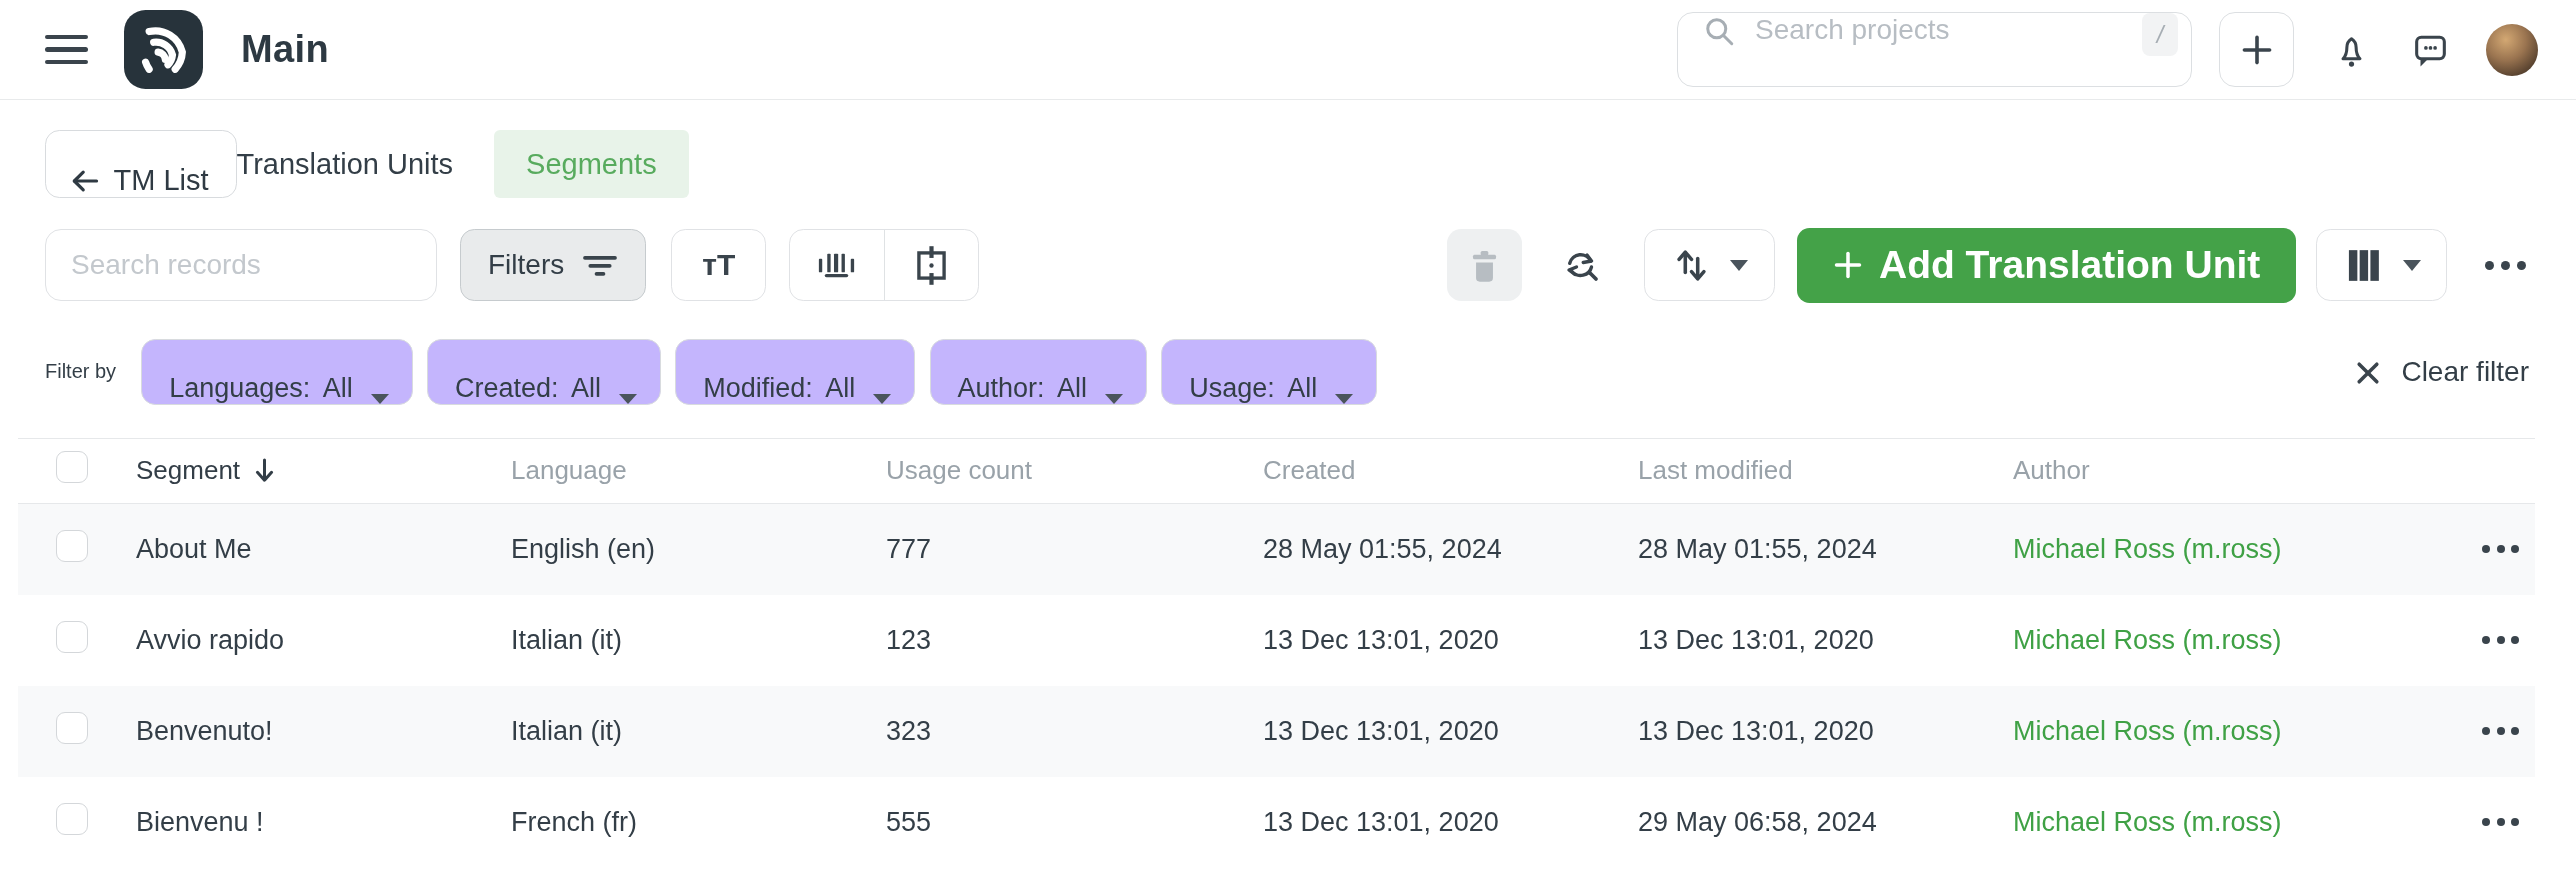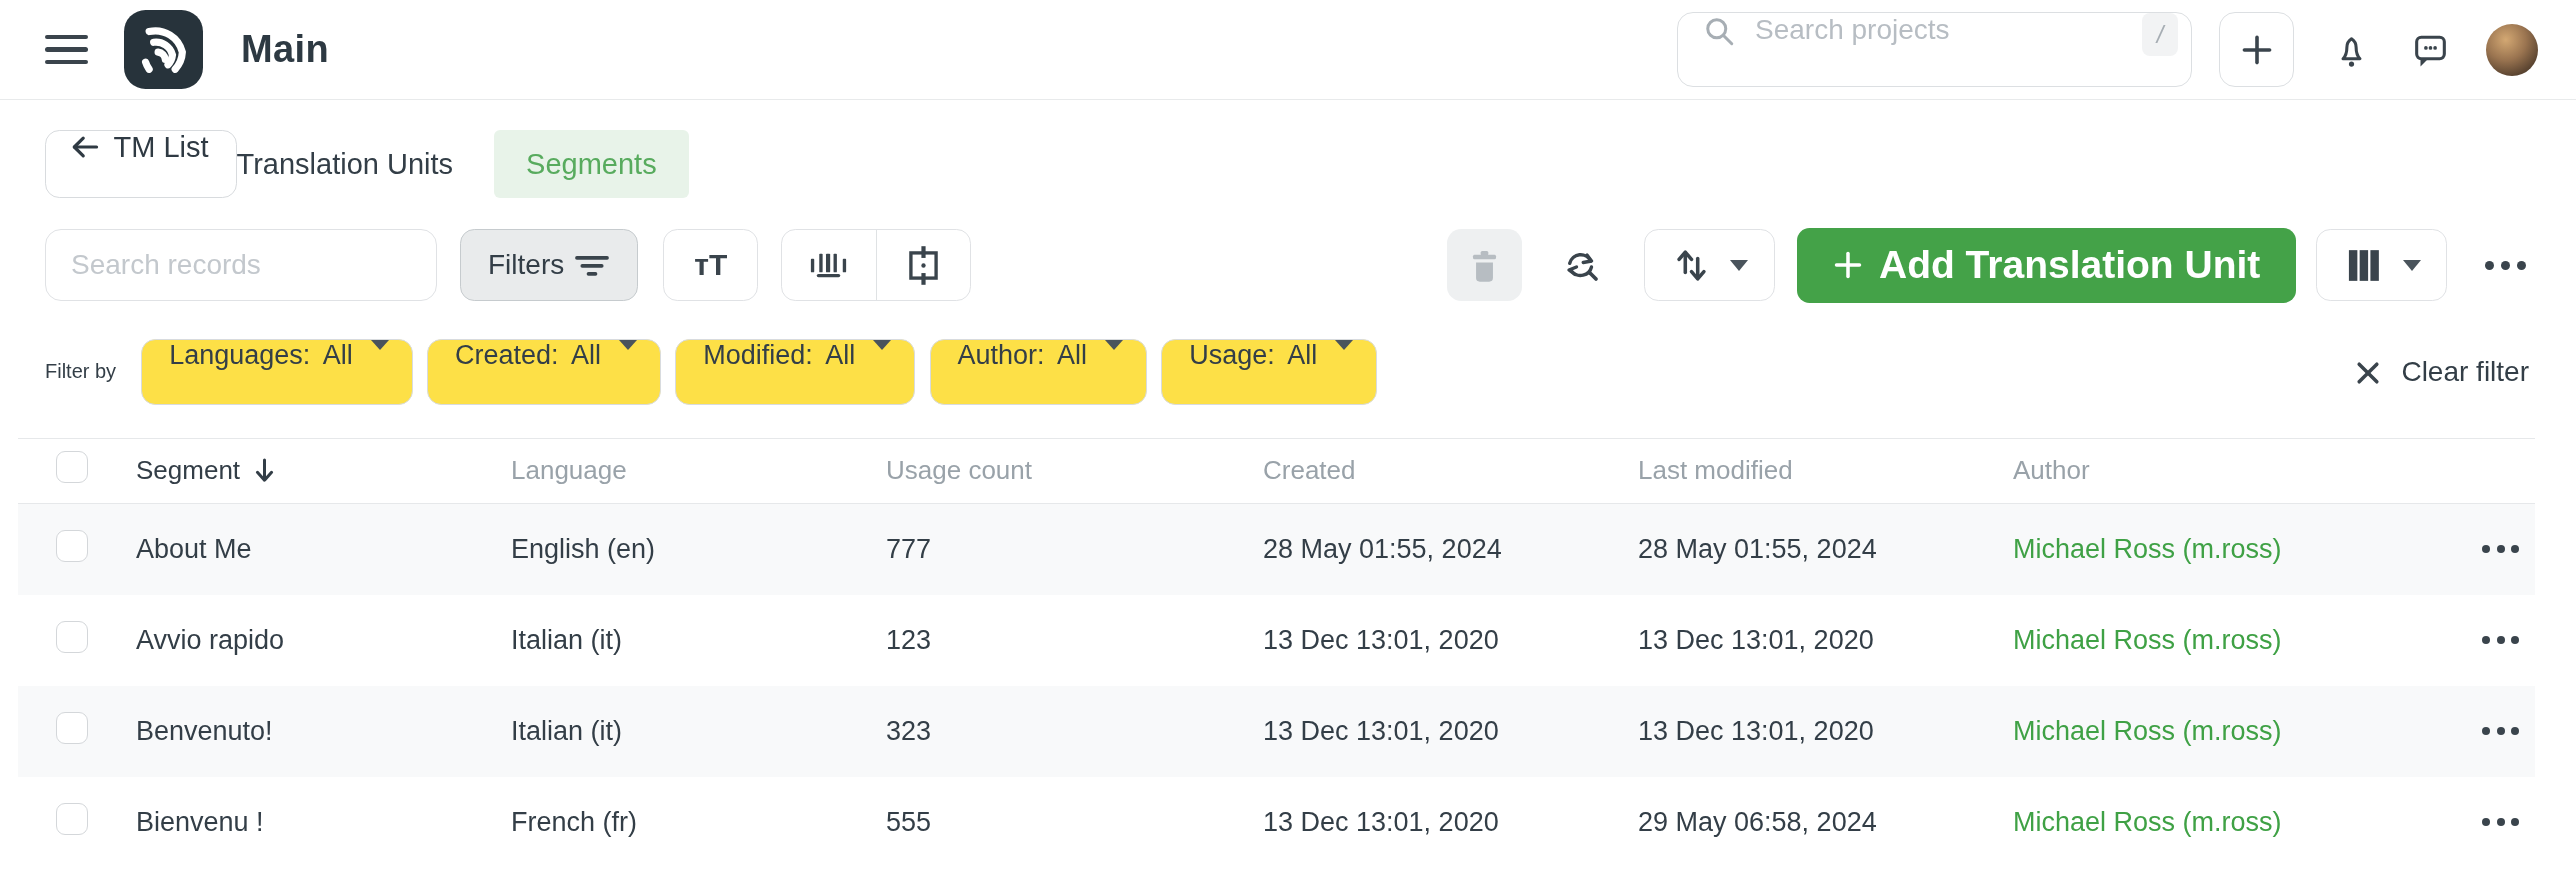--- a/index.html
+++ b/index.html
@@ -26,47 +26,47 @@
   .search-box input{flex:1;border:none;outline:none;font-size:28px;margin-left:16px;color:var(--dark);font-family:inherit;min-width:0;background:transparent}
   .search-box input::placeholder{color:var(--placeholder)}
   .slash-badge{width:36px;height:43px;background:#f2f3f4;border-radius:8px;display:flex;align-items:center;justify-content:center;font-size:24px;color:#a6adb3;font-style:italic}
   .plus-btn{width:75px;height:75px;border:1.8px solid var(--border);border-radius:16px;background:#fff;margin-left:27px;display:flex;align-items:center;justify-content:center;cursor:pointer}
   .top-icon{margin-left:36px;cursor:pointer}
   .avatar{width:52px;height:52px;border-radius:50%;margin-left:34px;cursor:pointer;
     background:radial-gradient(circle at 38% 30%, #d3a873 0%, #9a7450 42%, #5d4632 74%, #392c21 100%)}
 
   
   .tabs-row{display:flex;align-items:center;margin-top:30px;padding:0 45px;height:68px}
-  .back-btn{height:68px;padding:0 27px 0 23px;border:1.8px solid #d8dbde;border-radius:14.3px;background:#fff;display:flex;align-items:flex-start;gap:12.5px;font-size:29px;color:#2f3a43;cursor:pointer}
+  .back-btn{height:68px;padding:0 27px 0 23px;border:1.8px solid #d8dbde;border-radius:14.3px;background:#fff;display:flex;align-items:flex-end;gap:12.5px;font-size:29px;color:#2f3a43;cursor:pointer}
   .tab{font-size:29px;color:var(--dark);cursor:pointer}
   .tab.active{margin-left:41px;background:var(--green-light);color:var(--green-text);height:68px;display:flex;align-items:center;padding:0 32px;border-radius:6px}
 
   
   .toolbar{display:flex;align-items:center;margin-top:29.5px;padding:0 39px 0 45px;height:75px}
   .records-input{width:392px;height:72px;border:1.8px solid #e0e2e5;border-radius:16px;padding:0 25px;font-size:28px;color:var(--dark);font-family:inherit;outline:none}
   .records-input::placeholder{color:#c3c8cd}
-  .filters-btn{margin-left:23px;height:72px;padding:0 27px;background:#e9ebec;border:1.8px solid #c6cbce;border-radius:14.3px;display:flex;align-items:center;gap:10px;font-size:28px;color:var(--dark);cursor:pointer}
+  .filters-btn{margin-left:23px;height:72px;padding:0 27px;background:#e9ebec;border:1.8px solid #c6cbce;border-radius:14.3px;display:flex;align-items:center;gap:18px;font-size:28px;color:var(--dark);cursor:pointer}
   .sq-btn{height:72px;border:1.8px solid #e0e2e5;border-radius:14.3px;background:#fff;display:flex;align-items:center;justify-content:center;cursor:pointer}
   .tT-btn{margin-left:25px;width:95px;font-size:30px;font-weight:700;color:#3a444c}
   .icon-group{margin-left:22.4px;height:72px;border:1.8px solid #e0e2e5;border-radius:14.3px;background:#fff;display:flex;align-items:stretch}
   .icon-group .seg{width:94px;display:flex;align-items:center;justify-content:center;cursor:pointer}
   .icon-group .seg + .seg{border-left:1.8px solid #dfe2e4}
   .trash-btn{width:75px;height:72px;background:#eef0f1;border:none;border-radius:14.3px;display:flex;align-items:center;justify-content:center;cursor:default}
   .replace-btn{margin-left:32px;width:54px;height:54px;display:flex;align-items:center;justify-content:center;cursor:pointer;background:none;border:none}
   .sort-btn{margin-left:36px;width:131px;gap:19.7px}
   .add-btn{margin-left:21.5px;height:75px;padding:0 36px;background:var(--green);border:none;border-radius:12.5px;color:#fff;font-size:39px;font-weight:700;font-family:inherit;display:flex;align-items:center;gap:16px;cursor:pointer}
   .columns-btn{margin-left:19.7px;width:131px;gap:18px}
   .more-btn{margin-left:27px;width:63px;height:54px;display:flex;align-items:center;justify-content:center;gap:7.2px;background:none;border:none;cursor:pointer}
   .more-btn i,.row-menu i{display:block;width:9px;height:9px;border-radius:50%;background:#3a444c}
   .caret{width:0;height:0;border-left:9.8px solid transparent;border-right:9.8px solid transparent;border-top:11.6px solid #4a545c}
 
   
   .filter-row{display:flex;align-items:center;margin-top:36px;padding:0 41px 0 45px;height:66px}
   .filter-label{font-size:20px;color:var(--dark)}
-  .pill{height:66px;margin-left:14.3px;border:1.8px solid #d8dbde;border-radius:14.3px;background:#fde047;display:flex;align-items:flex-start;gap:12.5px;padding:0 23px 0 27px;font-size:27px;color:var(--dark);cursor:pointer}
+  .pill{height:66px;margin-left:14.3px;border:1.8px solid #d8dbde;border-radius:14.3px;background:#c4b5fd;display:flex;align-items:flex-end;gap:12.5px;padding:0 23px 0 27px;font-size:27px;color:var(--dark);cursor:pointer}
   .pill:first-of-type{margin-left:25px}
   .pill .caret{border-left-width:9px;border-right-width:9px;border-top-width:10.7px;margin-left:5.4px}
   .clear-filter{display:flex;align-items:flex-end;gap:18px;font-size:28px;color:var(--dark);cursor:pointer;background:none;border:none;font-family:inherit}
 
   
   .table{margin:33px 41px 0 18px}
   .grid{display:grid;grid-template-columns:118px 375px 375px 377px 375px 375px 1fr 81px;align-items:center}
   .thead{height:66px;border-top:1.8px solid var(--border-light);border-bottom:1.8px solid var(--border-light);font-size:26px;color:var(--gray)}
   .th-segment{color:var(--dark);display:flex;align-items:center;gap:12.5px}
   .cell-check{padding-left:38px}

